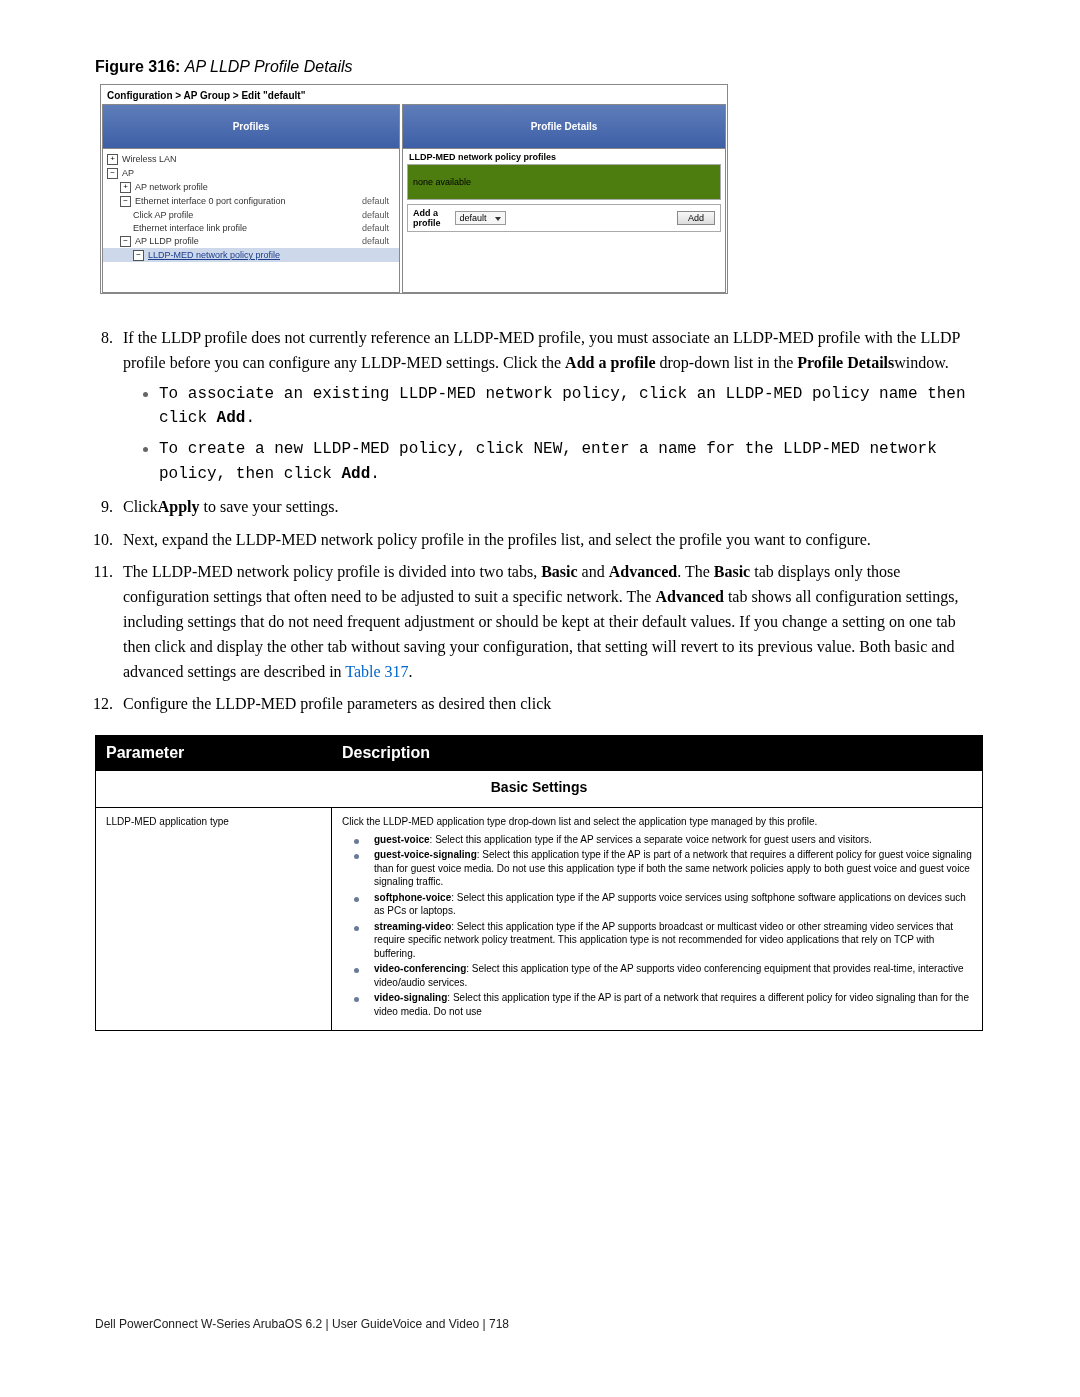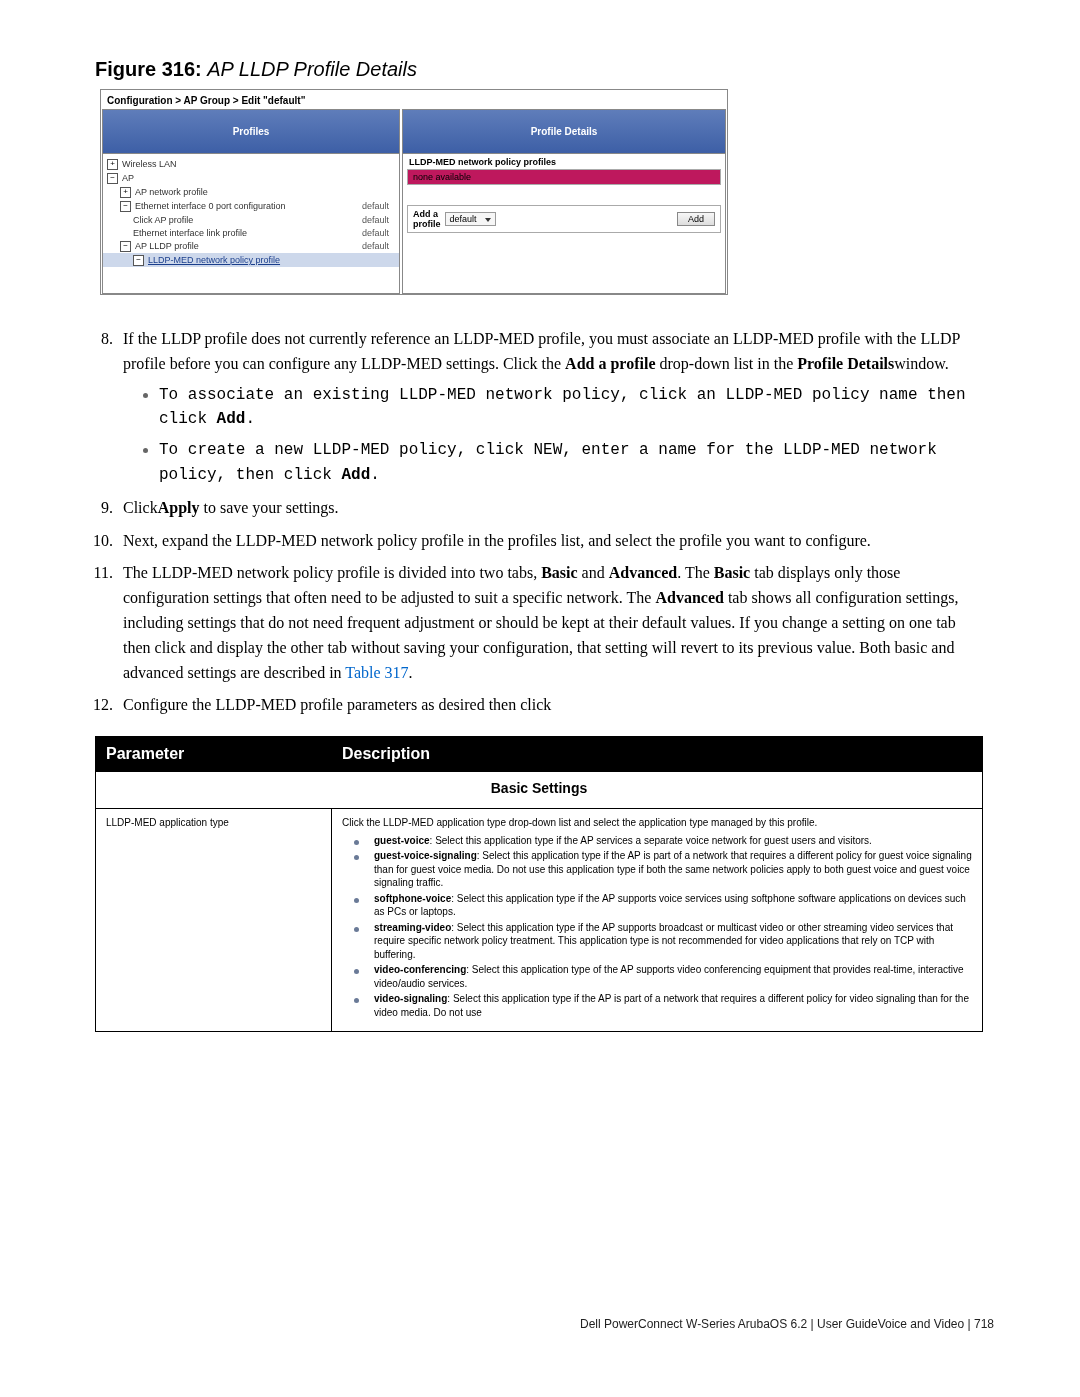--- a/index.html
+++ b/index.html
@@ -13,21 +13,21 @@
   }
   .page {
     padding: 58px 97px 40px 95px;
     box-sizing: border-box;
     width: 100%;
     min-height: 1357px;
     position: relative;
   }
   .fig-caption {
     font-family: Arial, Helvetica, sans-serif;
-    font-size: 20px;
+    font-size: 16px;
     margin-bottom: 8px;
   }
   .fig-caption b { font-weight: bold; }
   .fig-caption .it { font-style: italic; }
 
   
   .shot {
     border: 1px solid #888;
     margin-bottom: 32px;
     margin-left:5px;
@@ -76,30 +76,30 @@
   }
   .spacer9 { display:inline-block; width:13px; }
   .trow .lbl { flex: 1; color:#333;}
   .trow .def { color:#555; margin-right:6px;}
   .sel { background:#cdd8eb; }
   .sel .lbl { text-decoration: underline; color:#1a3e8c;}
   .right-body { padding: 2px 4px 60px 4px; }
   .rb-bold { font-weight:bold; font-size:9px; padding: 1px 0 2px 2px;}
   .rb-box {
     border:1px solid #aaa;
-    padding: 2px 5px;
-    margin-bottom:20px;
-    background:#be185d;
+    padding: 12px 5px;
+    margin-bottom:4px;
+    background:#4d7c0f;
   }
   .rb-add {
     border:1px solid #aaa;
     display:flex;
     align-items:center;
     padding: 3px 5px;
-    gap:4px;
+    gap:14px;
   }
   .rb-add .lab { font-weight:bold; line-height:10px;}
   .dd {
     border:1px solid #999;
     background:#f6f6f6;
     padding:1px 18px 1px 4px;
     position:relative;
     font-size:9px;
   }
   .dd::after{
@@ -199,21 +199,21 @@
     left:-10px; top:6px;
     width:5px;height:5px;
     background:#6a7a97;
     border-radius:50%;
   }
 
   .footer{
     position:absolute;
     bottom:26px; left:95px; right:86px;
     display:flex;
-    justify-content:flex-end;
+    justify-content:flex-start;
     font-family: Arial, Helvetica, sans-serif;
     font-size:12px;
     color:#222;
   }
 </style>
 </head>
 <body>
 
 <div class="page">
 

